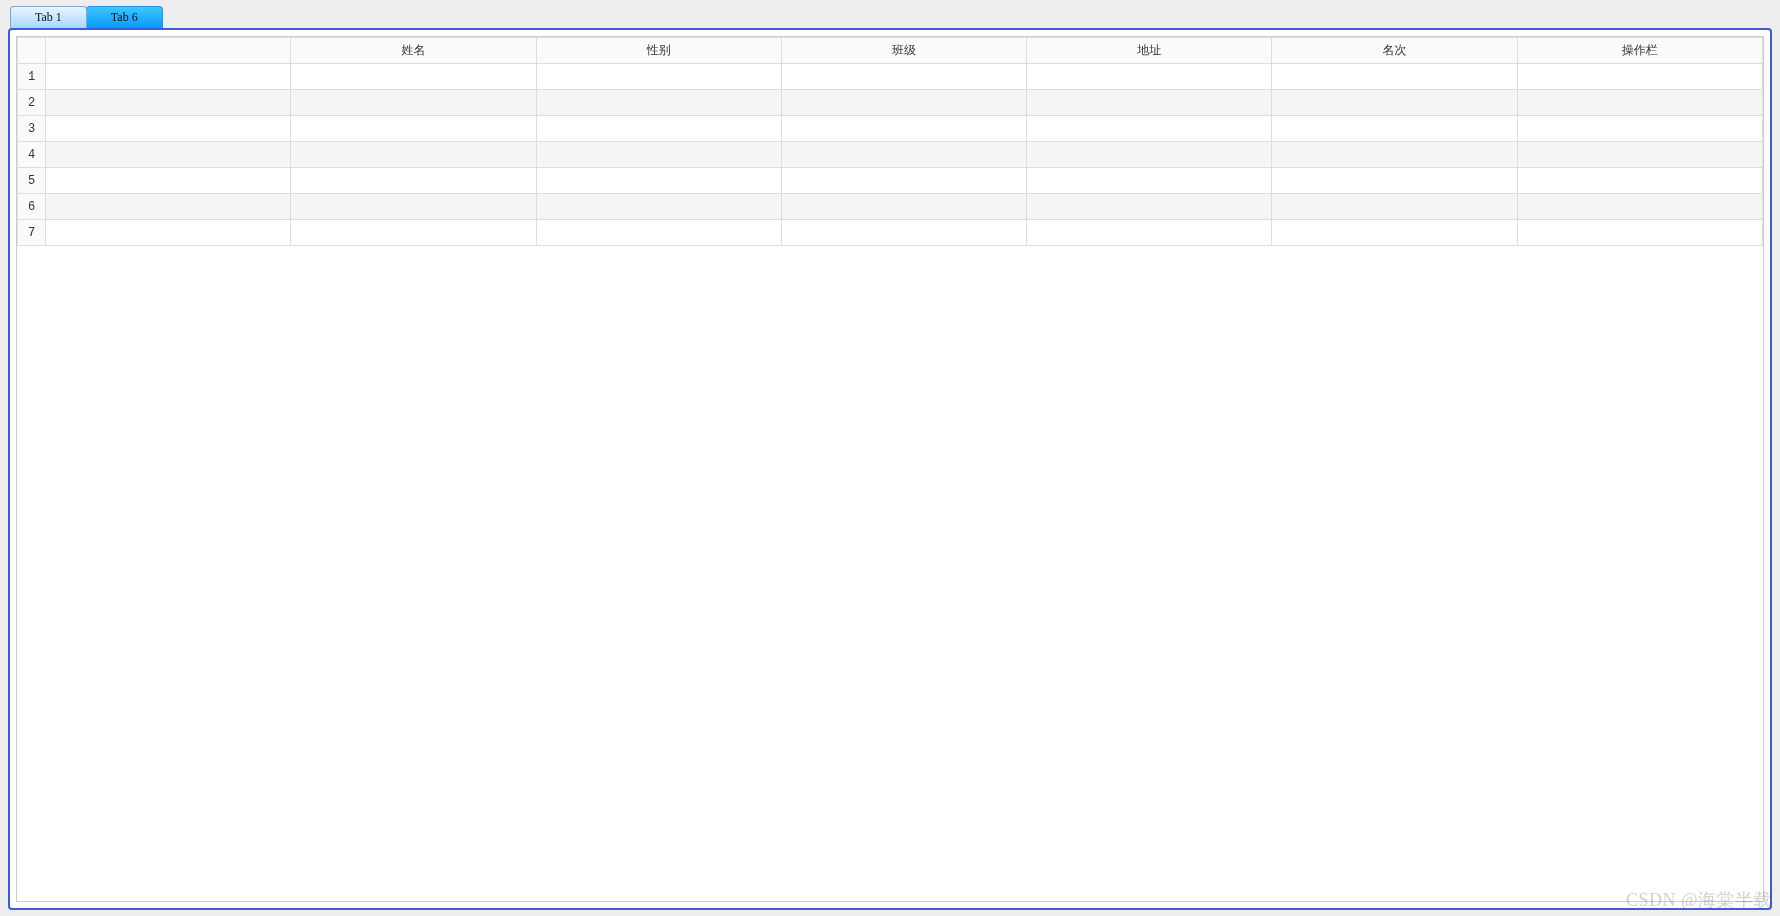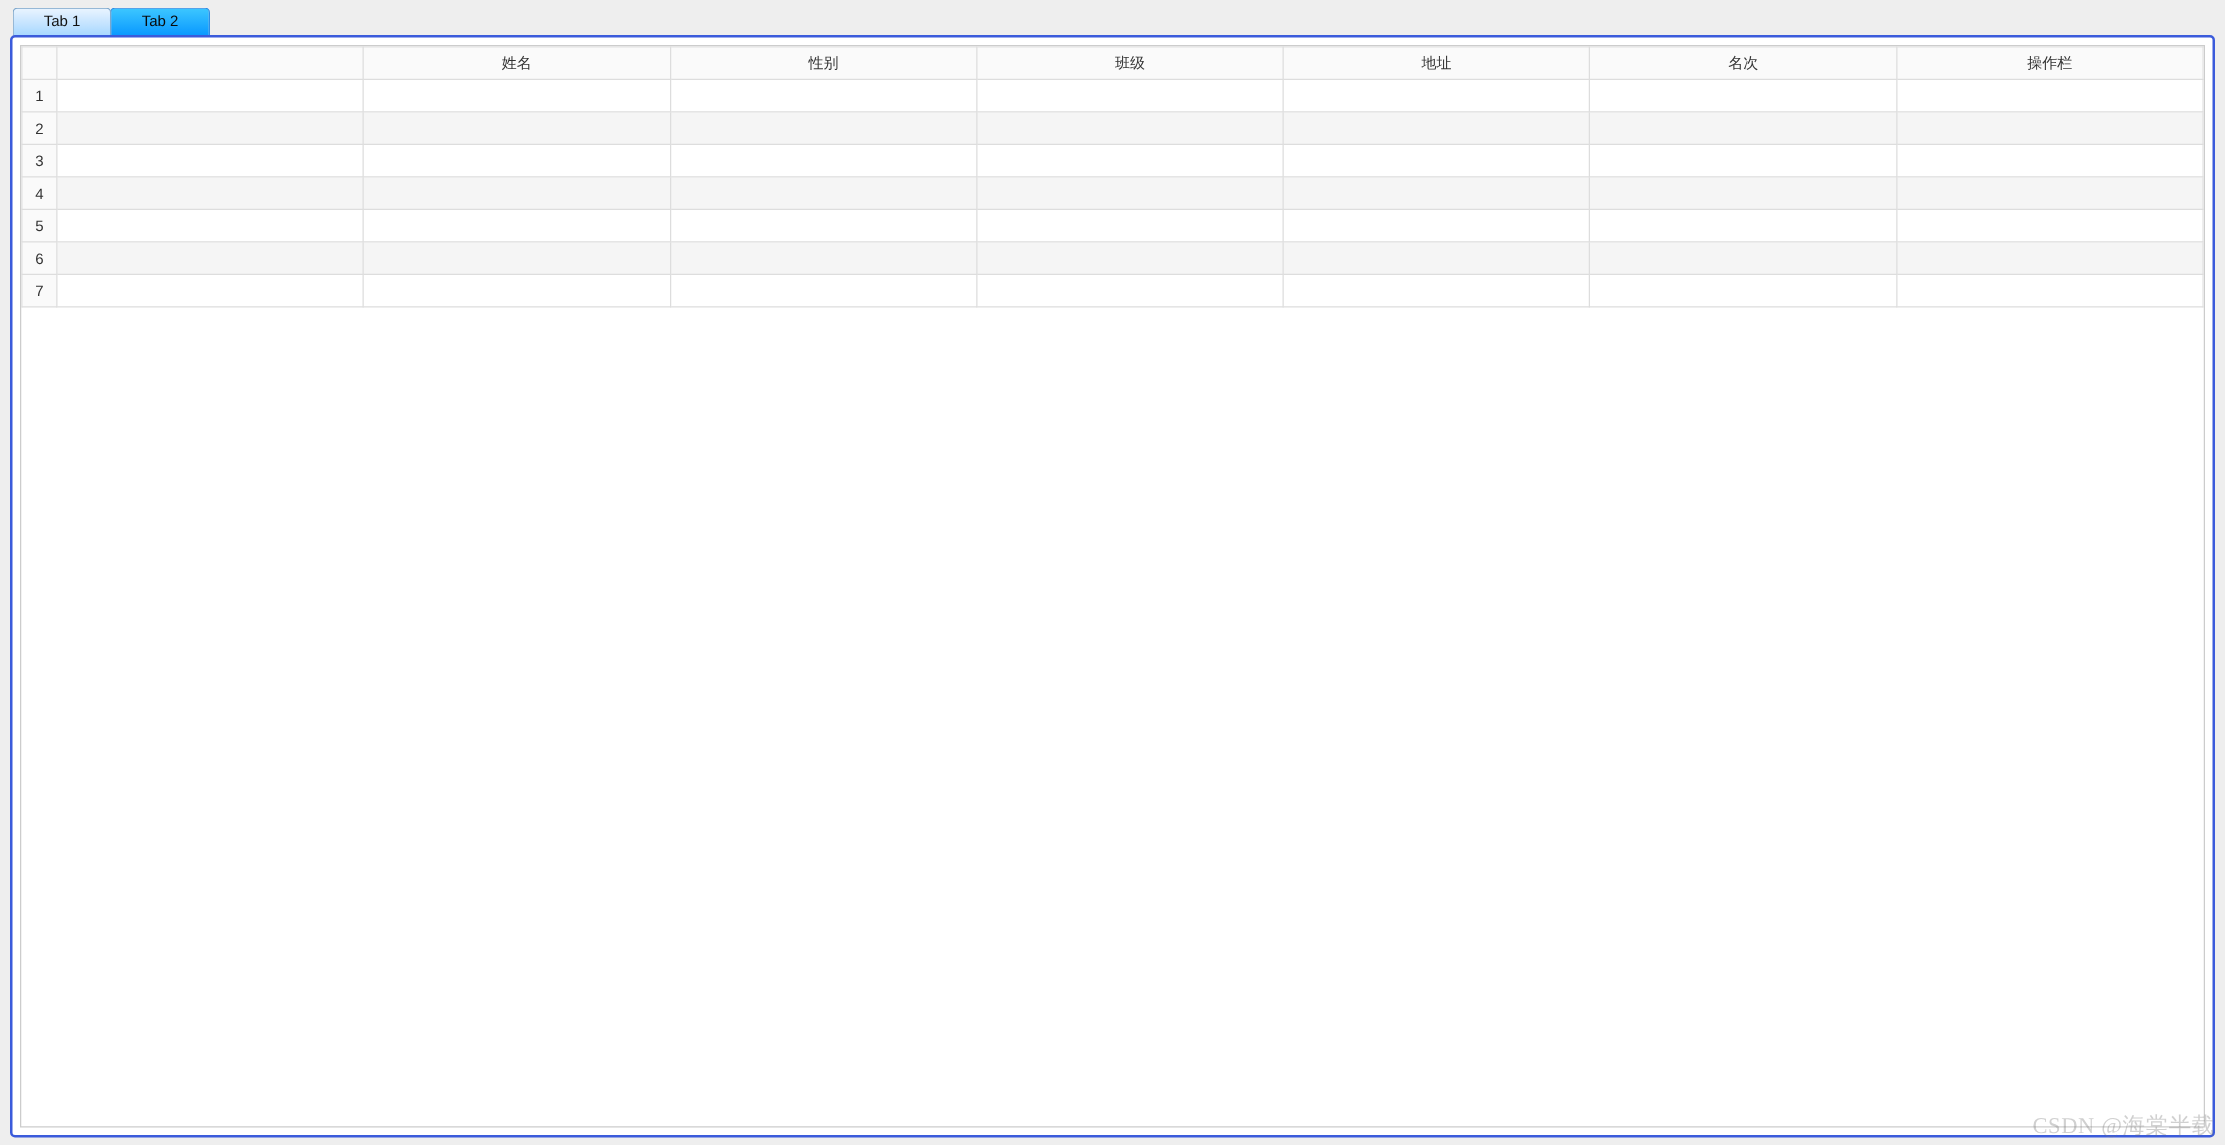--- a/index.html
+++ b/index.html
@@ -22,21 +22,21 @@
     .tabs-header {
       display: flex;
       align-items: flex-end;
       height: 22px;
       margin-left: 2px;
     }
     .tab {
       height: 22px;
       line-height: 20px;
       padding: 0 24px;
-      font-family: Liberation Sans, sans-serif;
+      font-family: Liberation Serif, serif;
       font-size: 12px;
       color: #111;
       cursor: pointer;
       border: 1px solid #999;
       border-bottom: none;
       border-top-left-radius: 4px;
       border-top-right-radius: 4px;
       position: relative;
       margin-right: -1px;
     }
@@ -62,20 +62,21 @@
     .table-wrap {
       border: 1px solid #ccc;
       height: 100%;
       background: #fff;
       overflow: hidden;
     }
     table {
       border-collapse: collapse;
       width: 100%;
       table-layout: fixed;
+      font-family: Liberation Mono, monospace;
     }
     th {
       background: #fafafa;
       border: 1px solid #ddd;
       font-weight: normal;
       font-size: 12px;
       color: #333;
       text-align: center;
       height: 26px;
       padding: 2px 4px;
@@ -111,21 +112,21 @@
       letter-spacing: 0.5px;
     }
   </style>
 </head>
 <body>
 
 <div class="container">
 
   <div class="tabs-header">
     <div class="tab active">Tab 1</div>
-    <div class="tab inactive">Tab 2</div>
+    <div class="tab inactive">Tab 6</div>
   </div>
 
   <div class="panel">
     <div class="table-wrap">
       <table>
         <colgroup>
           <col class="rownum-col">
           <col style="width:14.3%">
           <col style="width:14.3%">
           <col style="width:14.3%">

